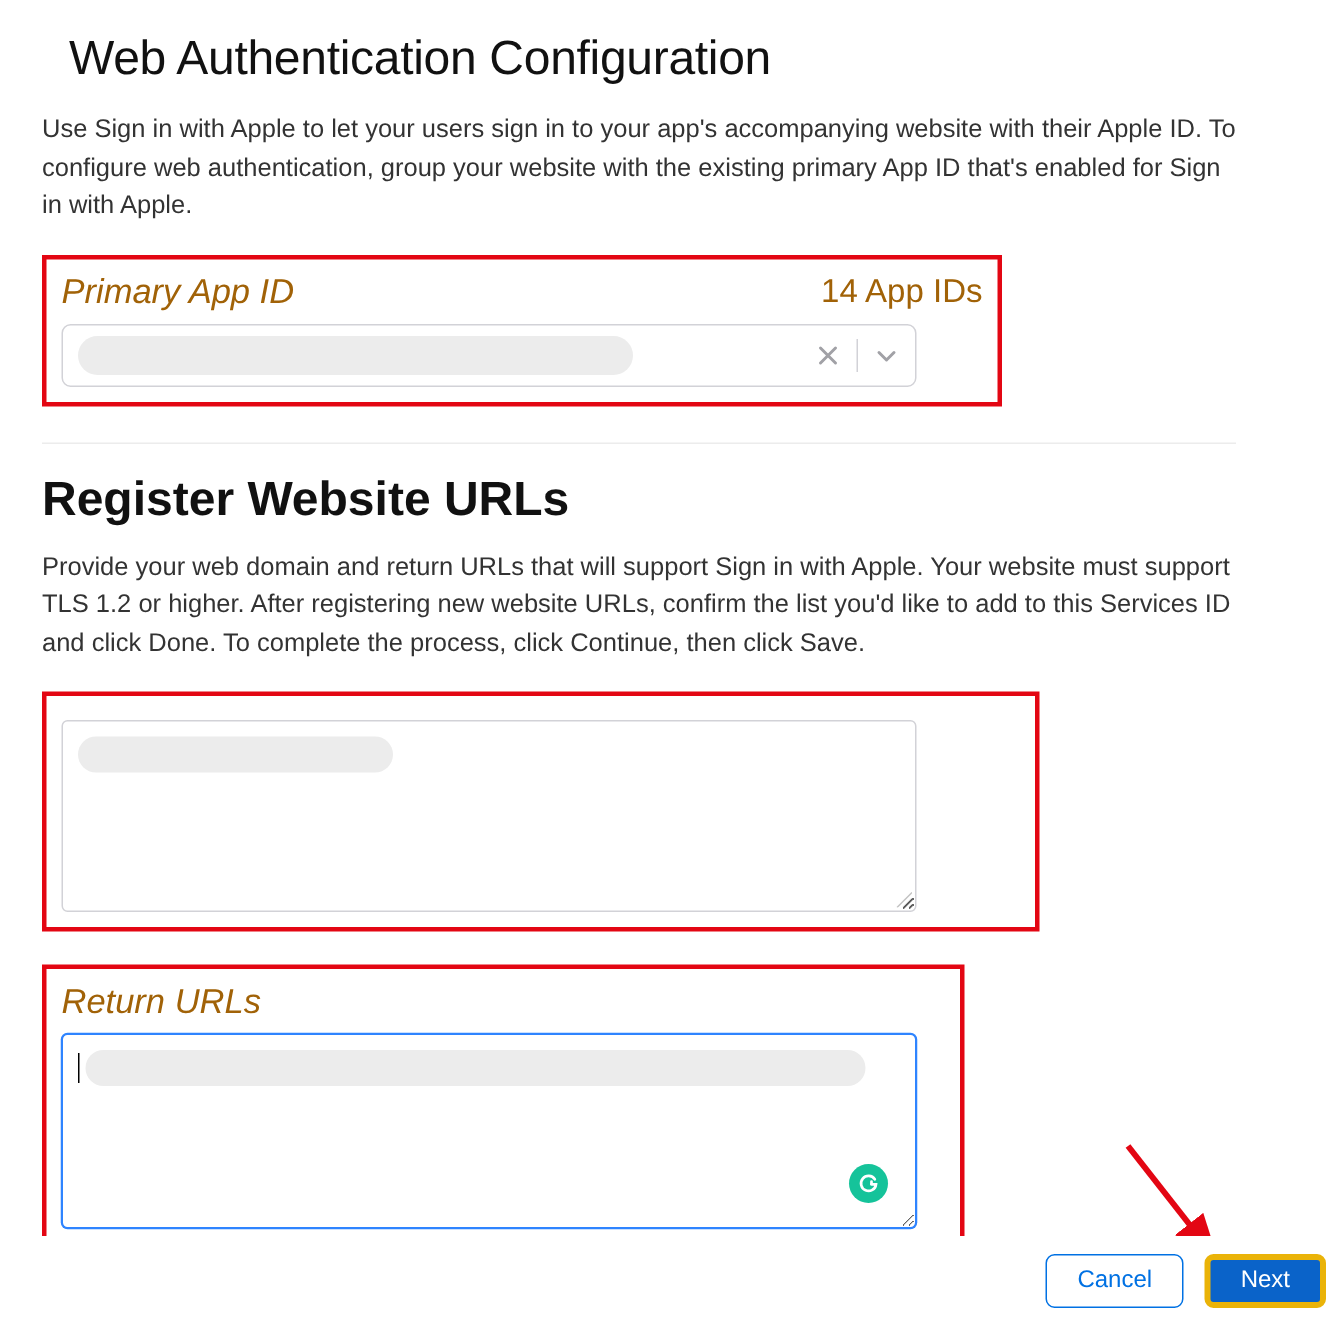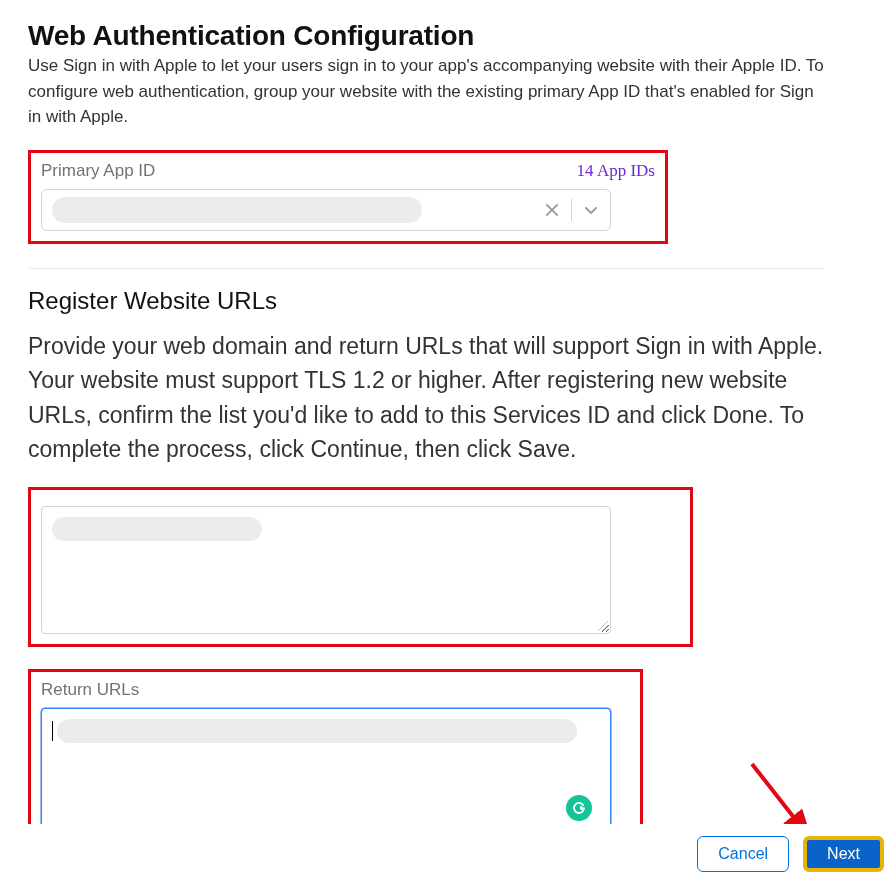--- a/index.html
+++ b/index.html
@@ -1,33 +1,33 @@
 <!DOCTYPE html>
 <html><head>
 <meta charset="utf-8">
 <style>
   * { box-sizing: border-box; margin: 0; padding: 0; }
   html, body { width: 890px; height: 883px; font-family: -apple-system, BlinkMacSystemFont, "Segoe UI", Helvetica, Arial, sans-serif; overflow: hidden; background: #fff; }
   .viewport { position: relative; width: 890px; height: 883px; }
   .scroll-area { position: absolute; left: 0; top: 0; width: 890px; height: 824px; overflow-y: scroll; }
   .content { width: 852px; padding: 10px 28px 30px 28px; }
-  h1 { font-size: 28px; font-weight: 700; color: #111; letter-spacing: -0.2px; margin-top: 10px; }
-  .desc { font-size: 17px; line-height: 1.5; color: #333; margin-top: 1px; max-width: 800px; }
-  .section-title { font-size: 24px; font-weight: 400; color: #111; margin-top: 18px; }
-  .desc2 { font-size: 23px; line-height: 1.5; color: #333; margin-top: 14px; max-width: 800px; }
+  h1 { font-size: 32px; font-weight: 400; color: #111; letter-spacing: -0.2px; margin-top: 10px; margin-left: 18px; }
+  .desc { font-size: 17px; line-height: 1.5; color: #333; margin-top: 16px; max-width: 800px; }
+  .section-title { font-size: 32px; font-weight: 700; color: #111; margin-top: 18px; }
+  .desc2 { font-size: 17px; line-height: 1.5; color: #333; margin-top: 14px; max-width: 800px; }
 
   .redbox { border: 3px solid #e30613; padding: 8px 10px 10px 10px; margin-top: 20px; }
   
   .redbox.primary { width: 640px; }
   .redbox.domains { width: 665px; }
   .redbox.returns { width: 615px; }
 
   .field-row { display: flex; align-items: center; justify-content: space-between; }
-  .field-label { font-size: 17px; color: #737373; }
-  .count { font-size: 17px; color: #6d28d9; font-family: Liberation Serif, serif; }
+  .field-label { font-size: 23px; color: #a16207; font-style: italic; }
+  .count { font-size: 22px; color: #a16207; }
 
   .select-box { margin-top: 8px; height: 42px; width: 570px; border: 1px solid #d2d2d7; border-radius: 6px; display: flex; align-items: center; padding: 0 8px 0 10px; background: #fff; }
   .redact-pill { background: #ececec; border-radius: 18px; }
   .select-box .redact-pill { height: 26px; flex: 0 0 370px; }
   .select-box .spacer { flex: 1; }
   .icon-btn { width: 22px; height: 22px; display: flex; align-items: center; justify-content: center; color: #a1a1a6; cursor: pointer; }
   .divider-v { width: 1px; height: 22px; background: #d2d2d7; margin: 0 8px; }
 
   .textarea-box { margin-top: 8px; width: 570px; min-height: 128px; border: 1px solid #d2d2d7; border-radius: 4px; padding: 10px 10px; background: #fff; position: relative; resize: both; overflow: auto; }
   .textarea-box.focused { border: 1px solid #2f84ff; box-shadow: 0 0 0 0.5px #2f84ff; }

